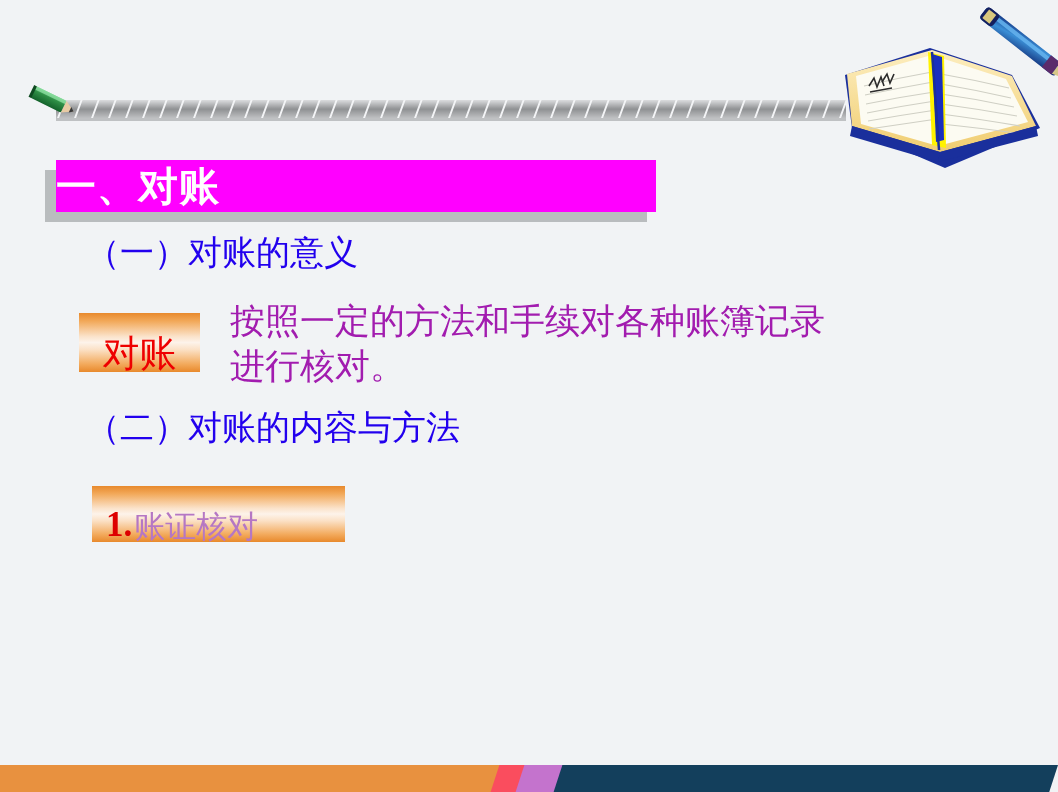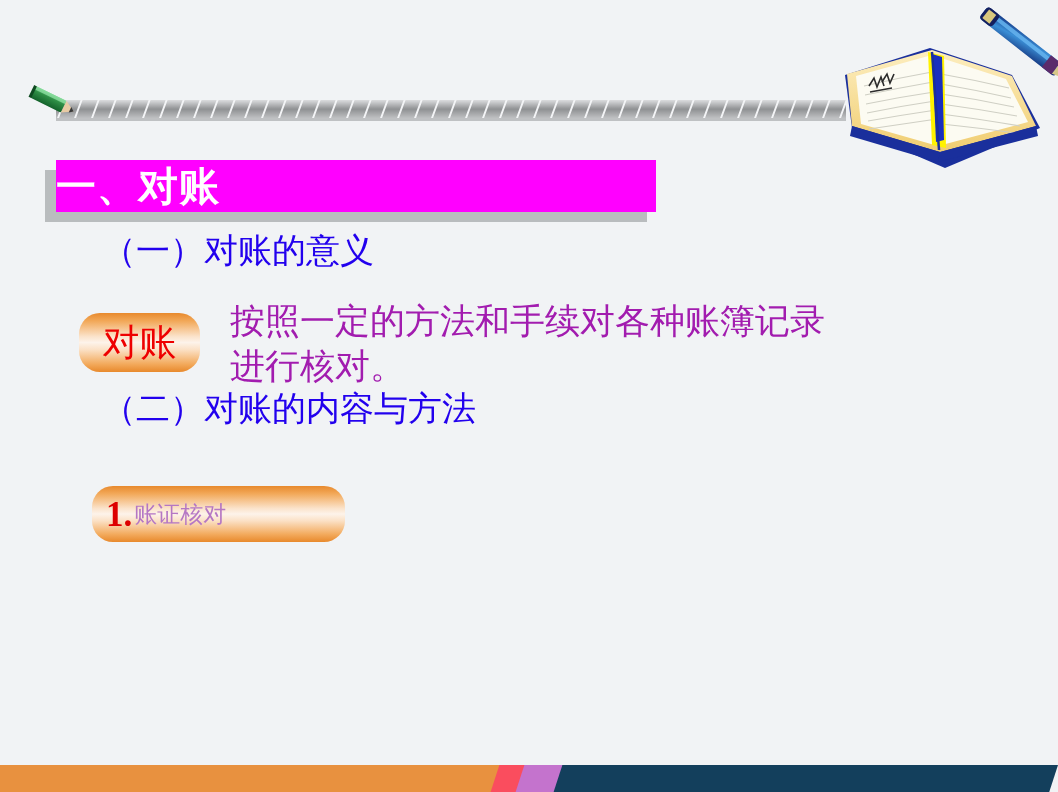--- a/index.html
+++ b/index.html
@@ -62,45 +62,43 @@
     font-family: "DejaVu Sans", "Liberation Sans", sans-serif;
     font-size: 33px;
     line-height: 1;
     margin-left: 6px;
   }
 
   
   .blue-heading {
     position: absolute;
     color: #2200ee;
-    font-family: Liberation Mono, monospace;
+    font-family: Liberation Serif, serif;
     font-size: 34px;
     line-height: 1;
     white-space: nowrap;
-    margin-left: 16px;
   }
   #heading-one { left: 86px; top: 236px; }
-  #heading-two { left: 86px; top: 394px; }
+  #heading-two { left: 86px; top: 411px; }
 
   
   .orange-box {
     position: absolute;
     background: linear-gradient(to bottom,
         #e8892c 0%,
         #f2a95a 14%,
         #fbe3cb 40%,
         #fdf3ea 50%,
         #fbe1c6 62%,
         #f3ab5e 86%,
         #e8892c 100%);
     display: flex;
-    align-items: center;
+    align-items: flex-end;
     justify-content: center;
     white-space: nowrap;
-    border-radius: 21px;
   }
   #duizhang-box {
     left: 79px;
     top: 313px;
     width: 121px;
     height: 59px;
   }
   #duizhang-box .label {
     color: #ee0000;
     font-family: "Liberation Serif", "DejaVu Serif", serif;
@@ -120,21 +118,21 @@
   #zhangzheng-box .num {
     color: #dd0000;
     font-family: "Liberation Serif", "DejaVu Serif", serif;
     font-weight: bold;
     font-size: 35px;
     line-height: 1;
   }
   #zhangzheng-box .label {
     color: #b577c4;
     font-family: "Liberation Serif", "DejaVu Serif", serif;
-    font-size: 23px;
+    font-size: 31px;
     line-height: 1;
     margin-left: 2px;
   }
 
   
   .body-para {
     position: absolute;
     color: #a21caf;
     font-family: "Liberation Serif", "DejaVu Serif", serif;
     line-height: 1.28;

